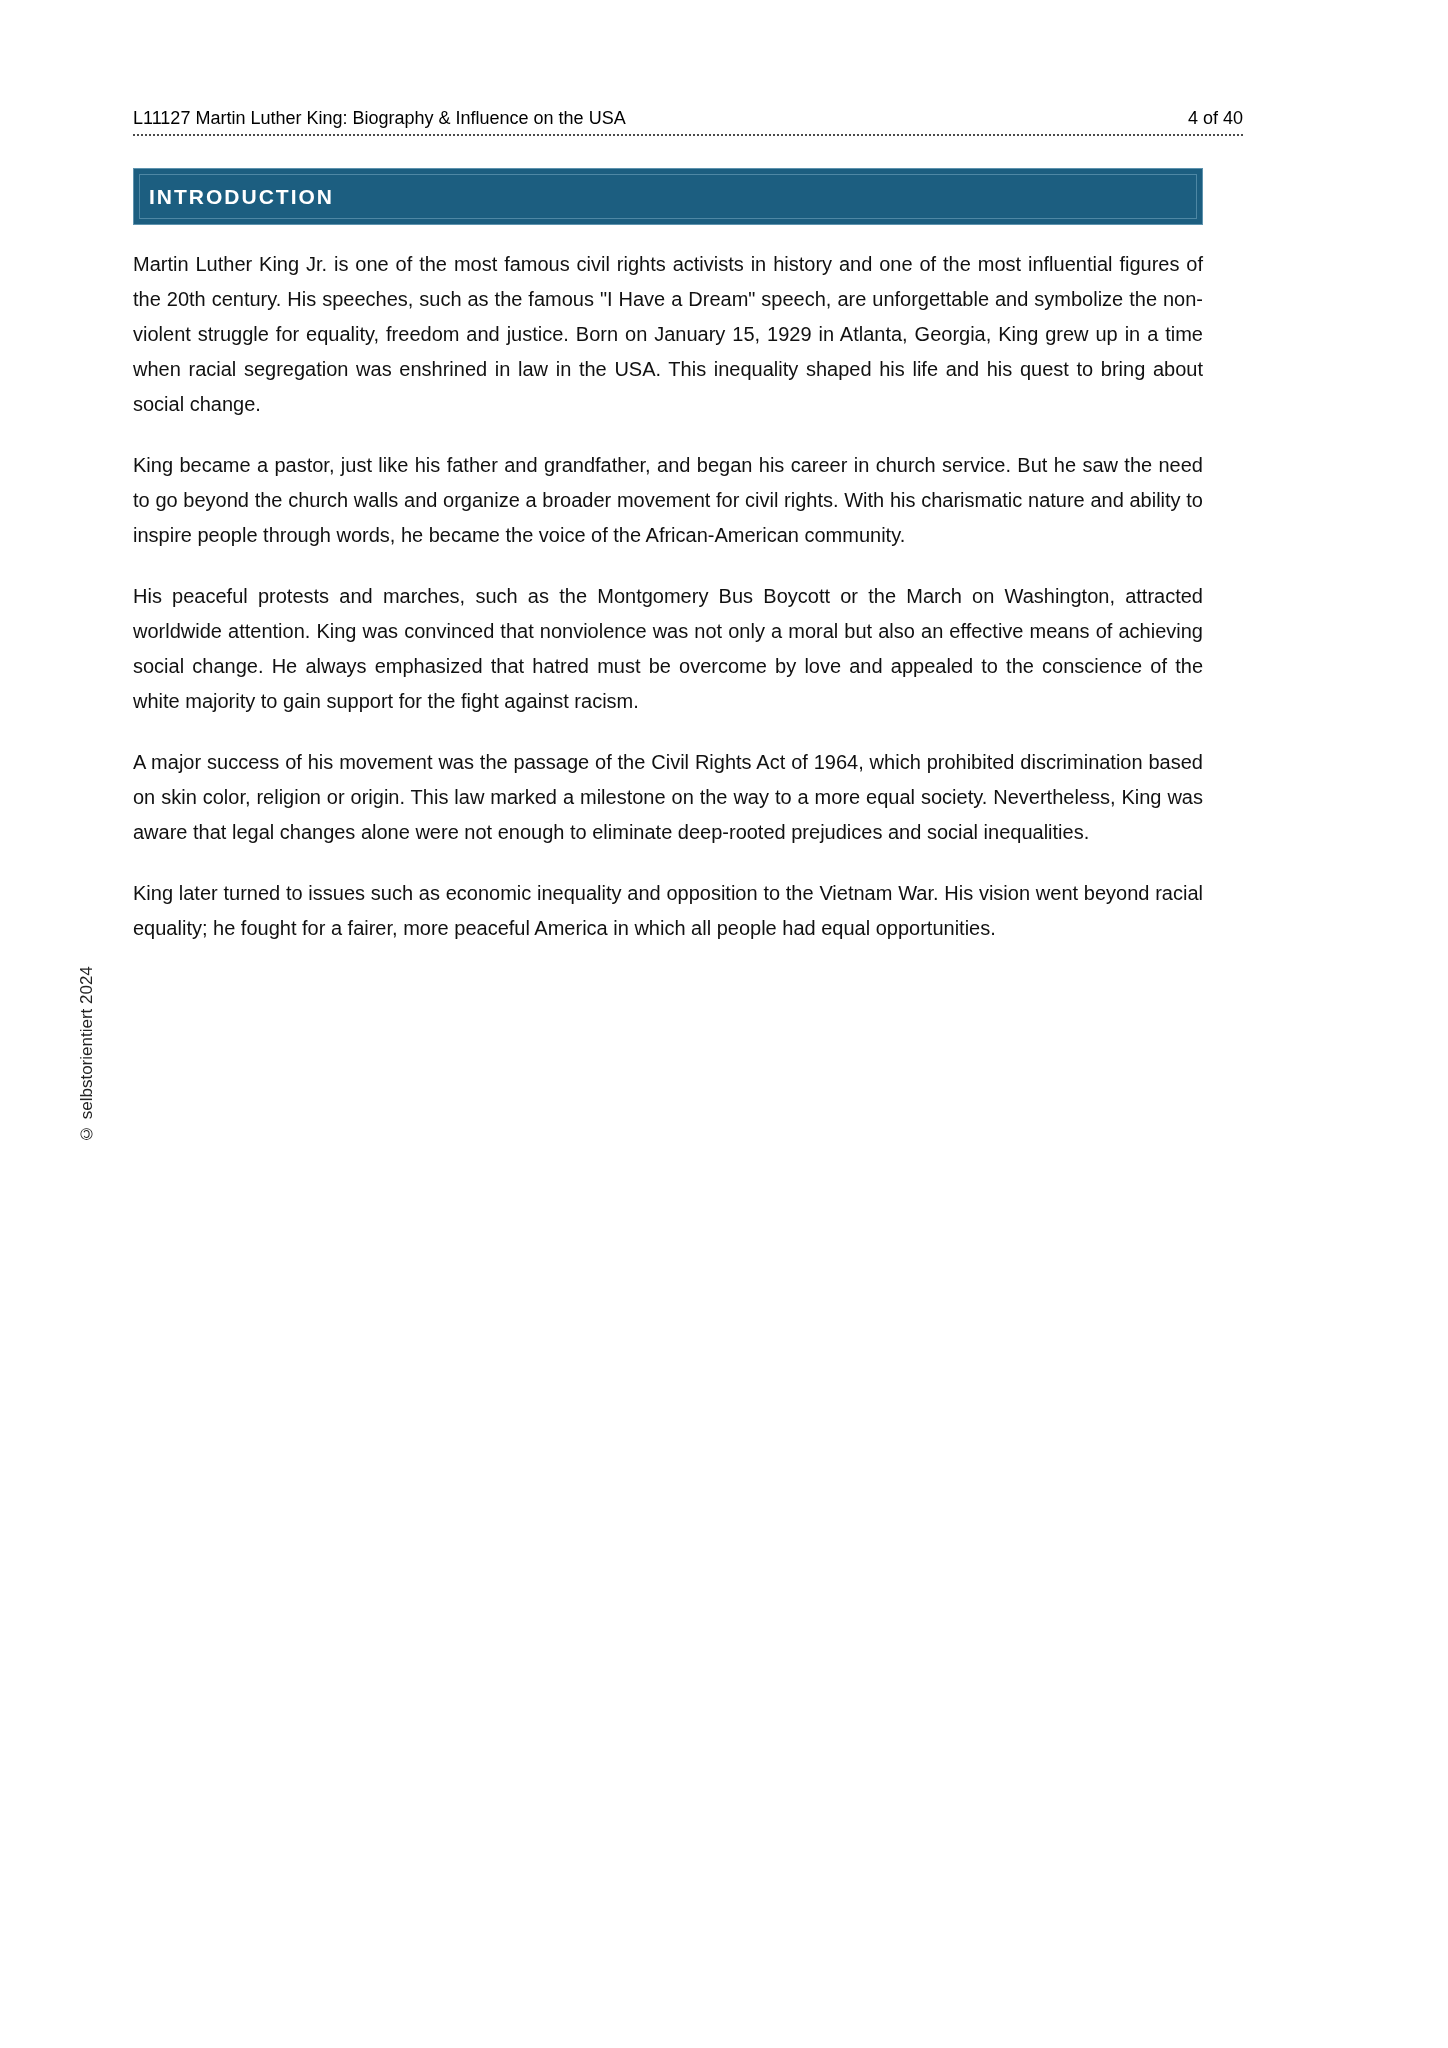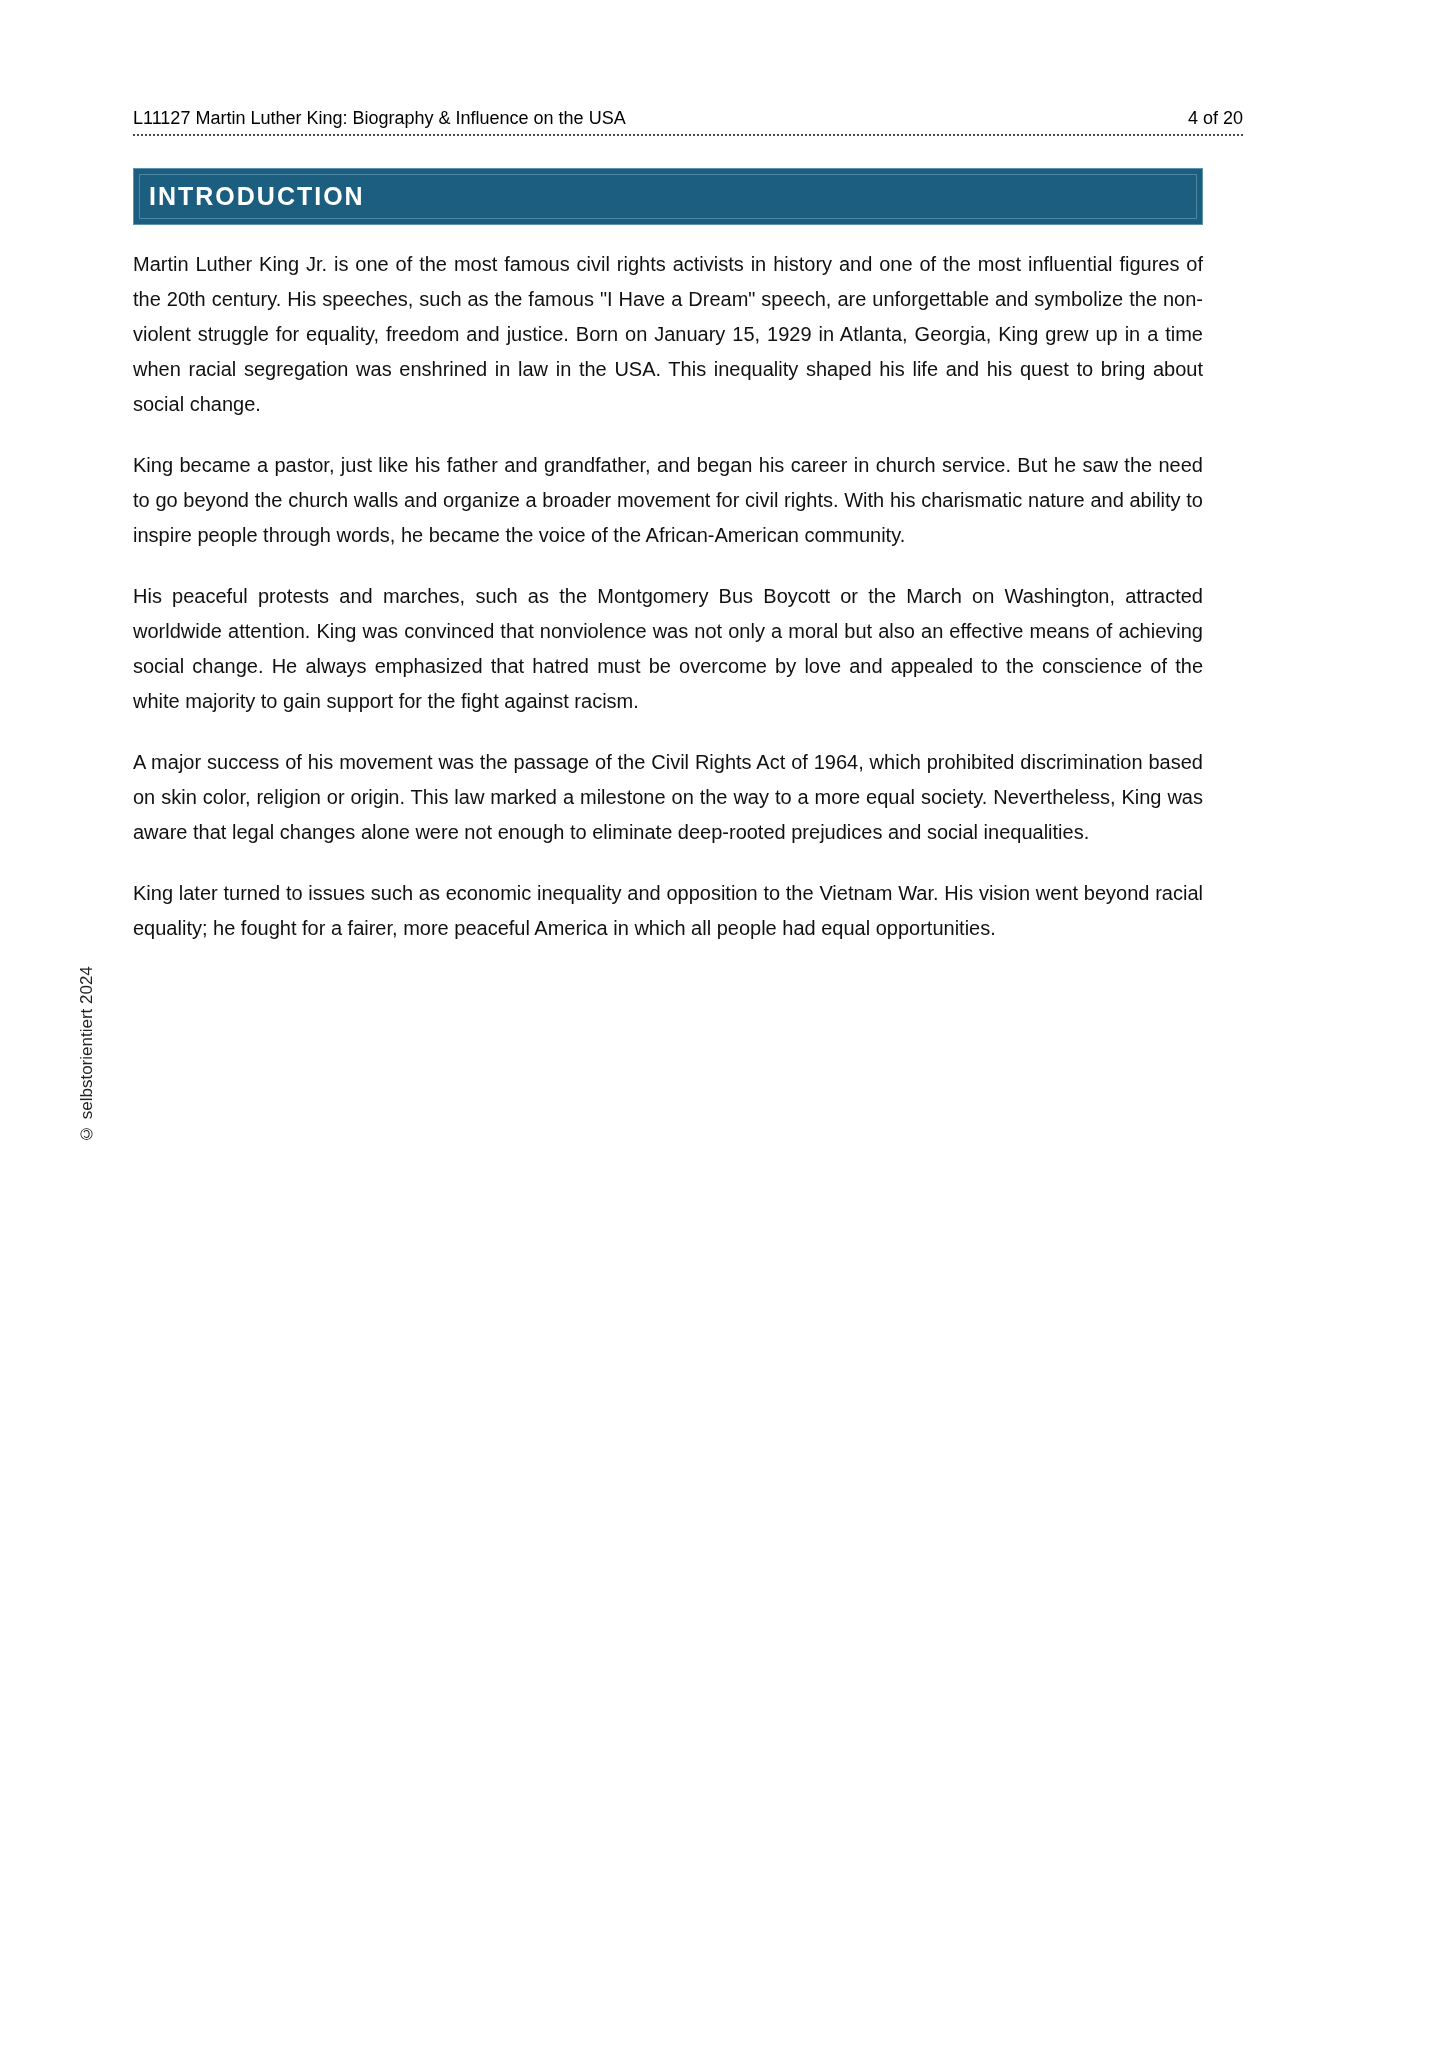--- a/index.html
+++ b/index.html
@@ -37,21 +37,21 @@
   }
   .banner-inner {
     height: 100%;
     border: 1px solid #4E87A4;
     display: flex;
     align-items: center;
     padding-left: 9px;
   }
   .banner-title {
     color: #ffffff;
-    font-size: 25px;
+    font-size: 21px;
     font-weight: bold;
     letter-spacing: 2px;
   }
   .body-text p {
     font-size: 20px;
     line-height: 35px;
     text-align: justify;
     margin-bottom: 26px;
     color: #111111;
   }
@@ -82,21 +82,21 @@
     line-height: 26px;
   }
 </style>
 </head>
 <body>
 
 <div class="page">
 
   <header class="page-header">
     <span>L11127 Martin Luther King: Biography &amp; Influence on the USA</span>
-    <span>4 of 20</span>
+    <span>4 of 40</span>
   </header>
 
   <div class="header-rule"></div>
 
   <main class="content">
 
     <div class="banner">
       <div class="banner-inner">
         <h1 class="banner-title">INTRODUCTION</h1>
       </div>

